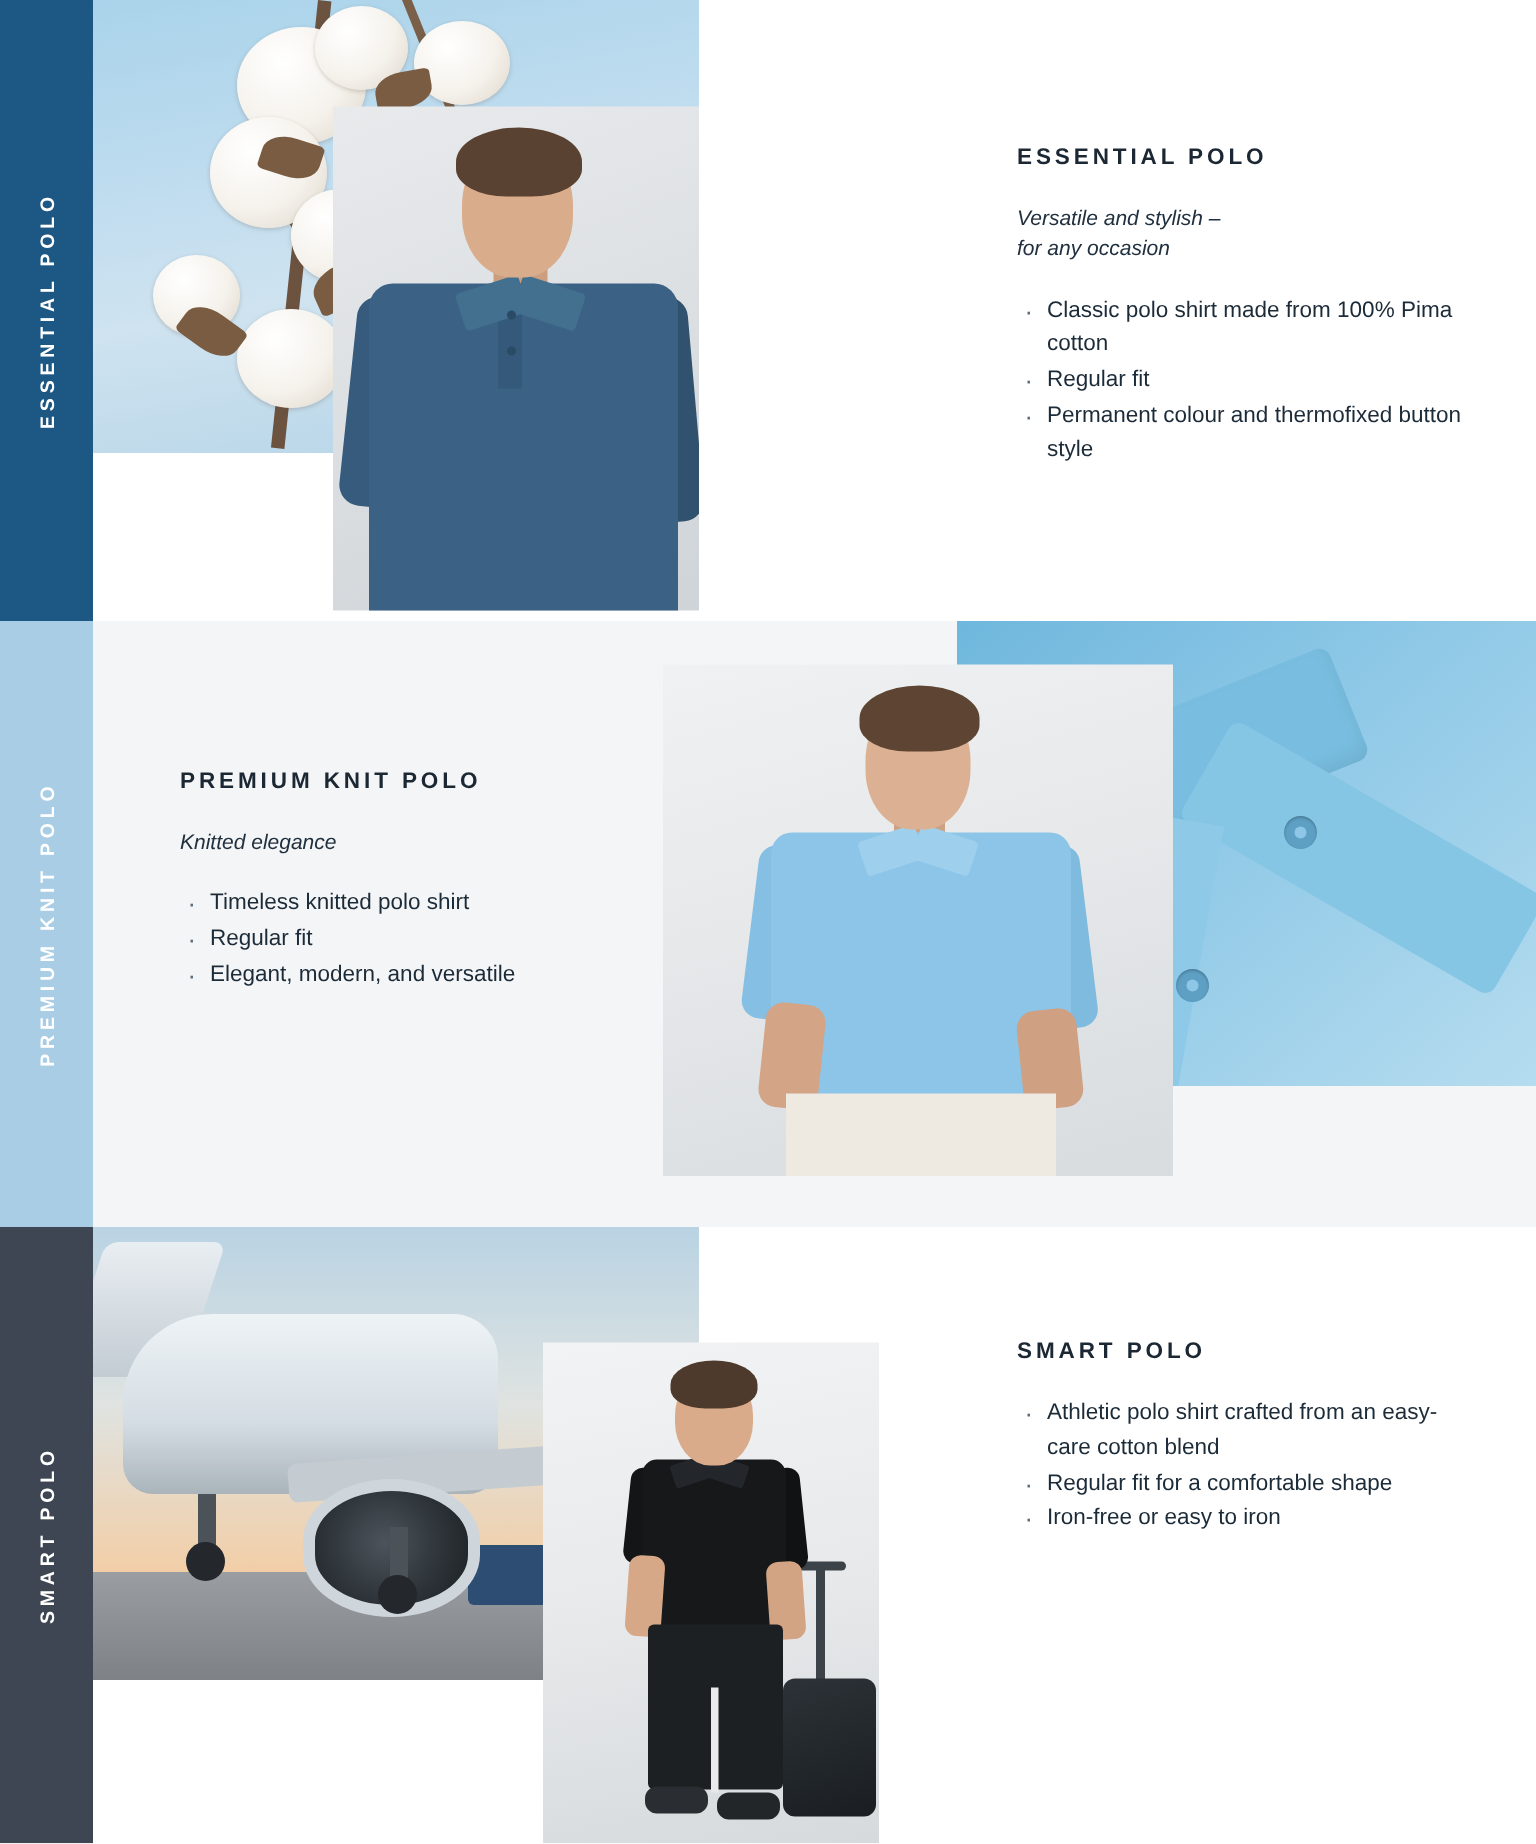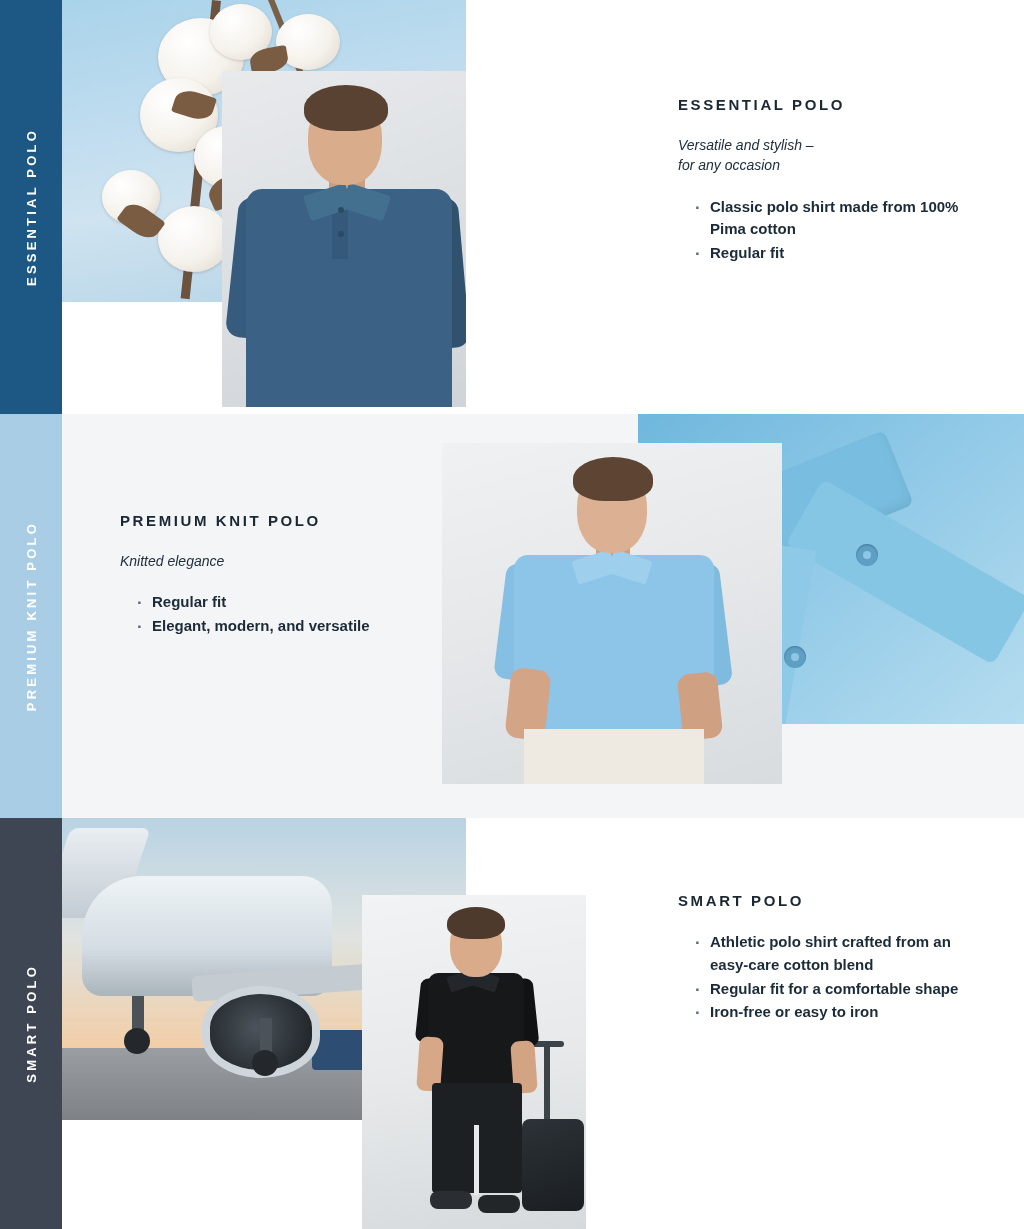--- a/index.html
+++ b/index.html
@@ -211,21 +211,21 @@
   }
   .subheading {
     font-size: 14px;
     font-style: italic;
     color: #20303f;
     line-height: 1.45;
     margin: 12px 0 20px 0;
   }
   ul.bullets {
     list-style: none;
-    margin: 12px; padding: 0; font-weight: bold;
+    margin: 0; padding: 0;
   }
   ul.bullets li {
     position: relative;
     padding-left: 20px;
     font-size: 15px;
     line-height: 1.52;
     color: #1c2b38;
     margin-bottom: 1px;
   }
   ul.bullets li::before {
@@ -286,20 +286,21 @@
       <div class="me-head"></div>
       <div class="me-hair"></div>
     </div>
 
     <div class="txt txt-essential">
       <h2 class="heading">ESSENTIAL POLO</h2>
       <p class="subheading"><span>Versatile and stylish –</span><br><span>for any occasion</span></p>
       <ul class="bullets">
         <li>Classic polo shirt made from 100% Pima cotton</li>
         <li>Regular fit</li>
+        <li>Permanent colour and thermofixed button style</li>
       </ul>
     </div>
   </section>
 
   <section class="section sec-premium">
     <div class="vtab vtab-premium">
       <span>PREMIUM KNIT POLO</span>
     </div>
   </section>
 
@@ -322,20 +323,21 @@
     <div class="mp-armR"></div>
     <div class="mp-trousers"></div>
     <div class="mp-head"></div>
     <div class="mp-hair"></div>
   </div>
 
   <div class="txt txt-premium">
     <h2 class="heading">PREMIUM KNIT POLO</h2>
     <p class="subheading">Knitted elegance</p>
     <ul class="bullets">
+      <li>Timeless knitted polo shirt</li>
       <li>Regular fit</li>
       <li>Elegant, modern, and versatile</li>
     </ul>
   </div>
 
   <section class="section sec-smart">
     <div class="vtab vtab-smart">
       <span>SMART POLO</span>
     </div>
   </section>

